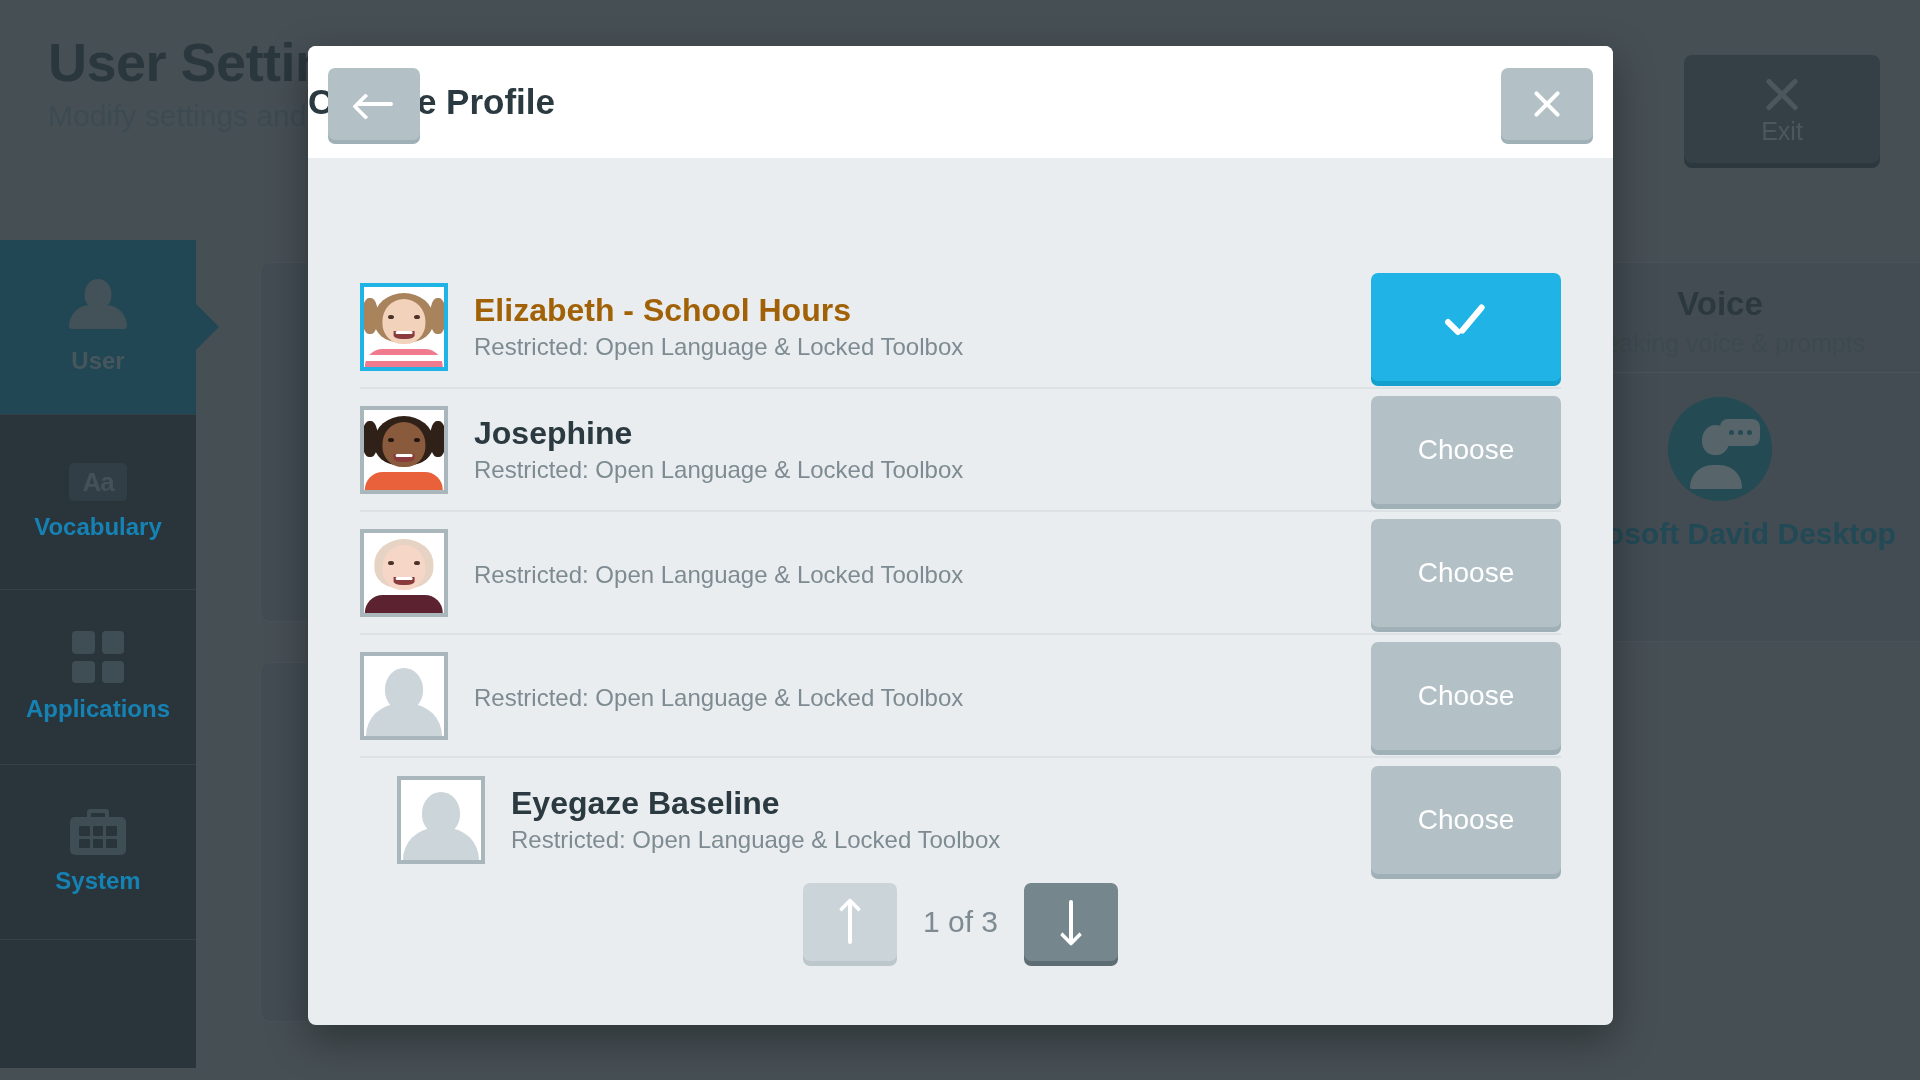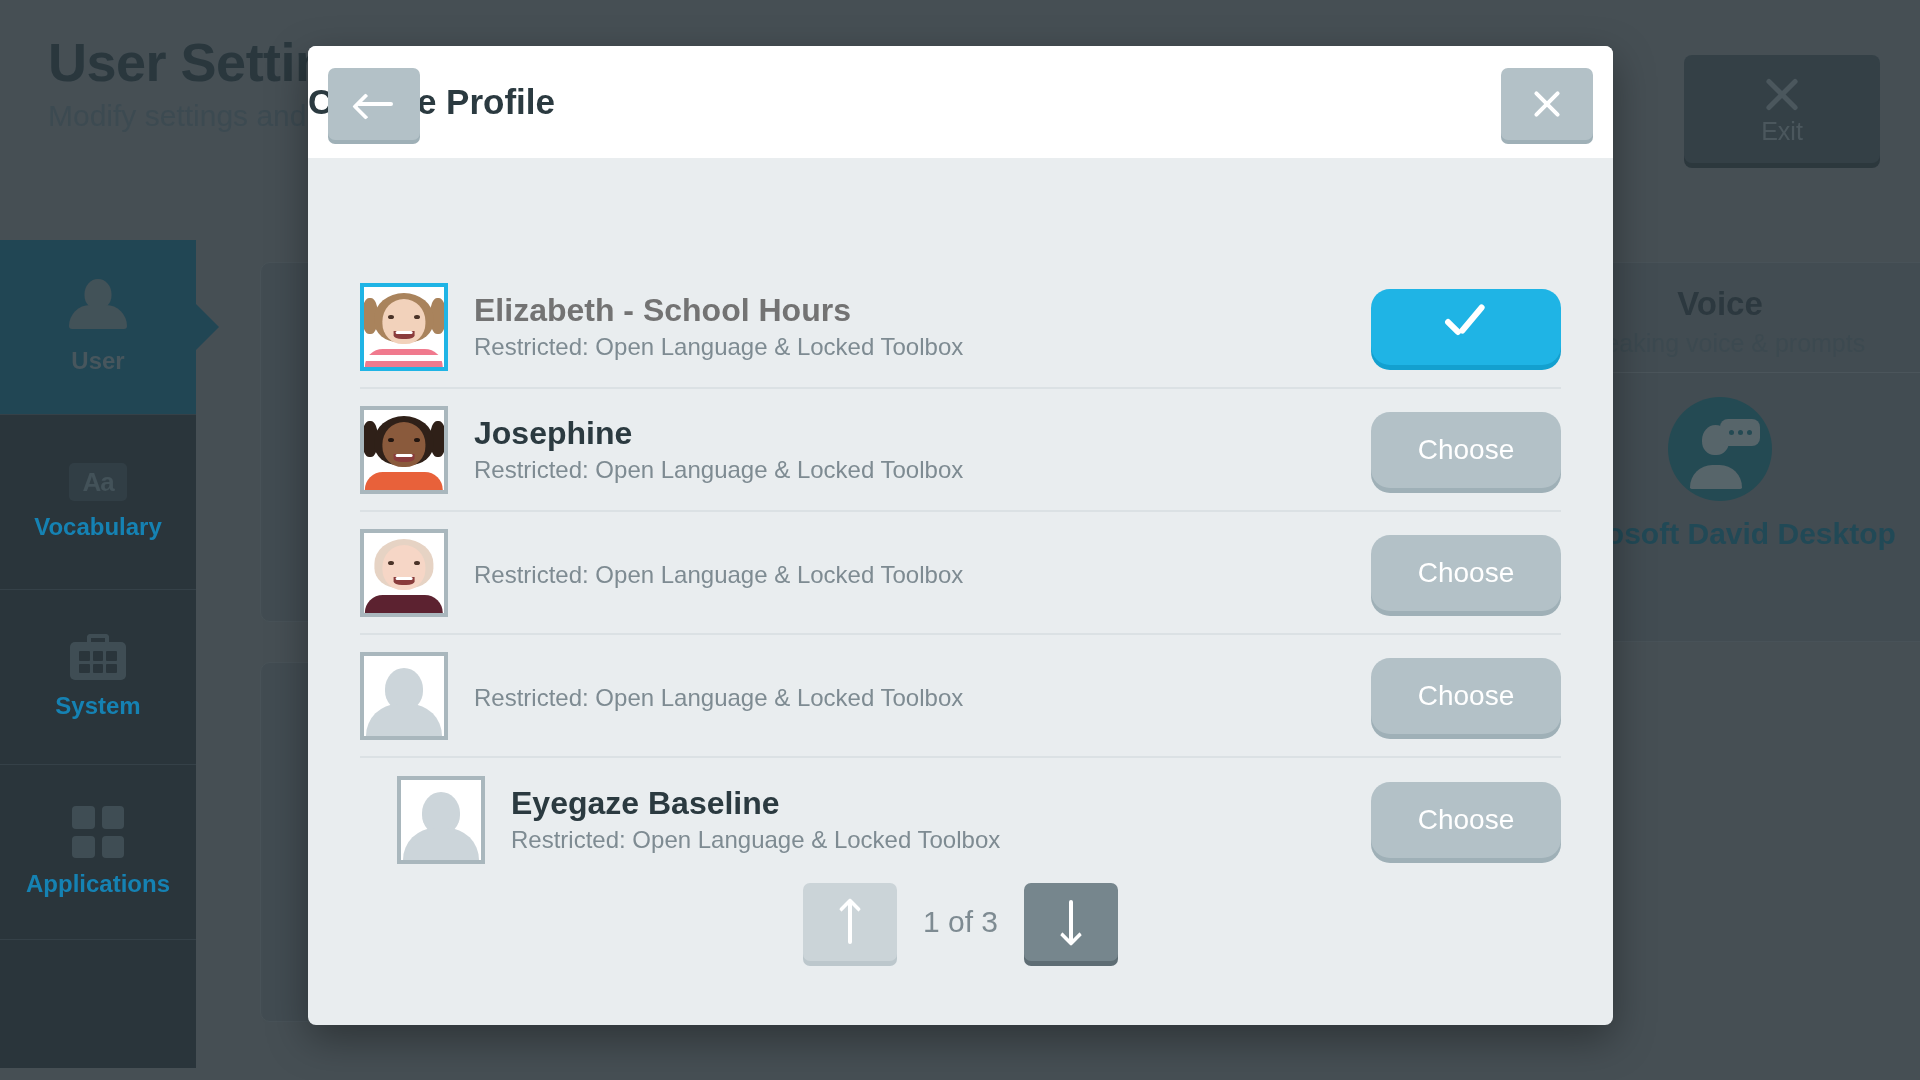--- a/index.html
+++ b/index.html
@@ -420,33 +420,33 @@
   .row-text {
     flex: 1;
     padding-left: 26px;
   }
   .row-name {
     font-size: 32px;
     font-weight: bold;
     color: #2b3a40;
     line-height: 1.15;
   }
-  .profile-row.selected .row-name { color: #737373; }
+  .profile-row.selected .row-name { color: #a16207; }
   .row-desc {
     font-size: 24px;
     color: #7e8b92;
     margin-top: 4px;
   }
 
   .choose-btn {
     flex: 0 0 190px;
     width: 190px;
-    height: 76px;
+    height: 108px;
     background: #b3c1c7;
-    border-radius: 19px;
+    border-radius: 7px;
     box-shadow: 0 5px 0 #9fb0b7;
     display: flex; align-items: center; justify-content: center;
     color: #fff;
     font-size: 28px;
     cursor: pointer;
   }
   .choose-btn.selected {
     background: #1fb4e5;
     box-shadow: 0 5px 0 #13a0cf;
   }
@@ -547,42 +547,42 @@
         <div class="head"></div>
           <div class="body"></div>
       </div>
       <div class="sb-label">User</div>
     </div>
     <div class="sidebar-item">
       <div class="icon-aa">Aa</div>
       <div class="sb-label">Vocabulary</div>
     </div>
     <div class="sidebar-item">
+      <div class="sb-icon icon-apps">
+        <i></i>
+          <i></i>
+          <i></i>
+          <i></i>
+      </div>
+      <div class="sb-label">Applications</div>
+    </div>
+    <div class="sidebar-item">
       <div class="sb-icon icon-system">
         <div class="handle"></div>
           <div class="case"></div>
         <div class="grid">
             <i></i>
             <i></i>
             <i></i>
             <i></i>
             <i></i>
             <i></i>
           </div>
       </div>
       <div class="sb-label">System</div>
-    </div>
-    <div class="sidebar-item">
-      <div class="sb-icon icon-apps">
-        <i></i>
-          <i></i>
-          <i></i>
-          <i></i>
-      </div>
-      <div class="sb-label">Applications</div>
     </div>
   </div>
 </div>
 
 <div id="dialog-overlay"></div>
 
 <div id="profile-dialog">
 
   <div class="dialog-header">
     <div class="hdr-btn back">

